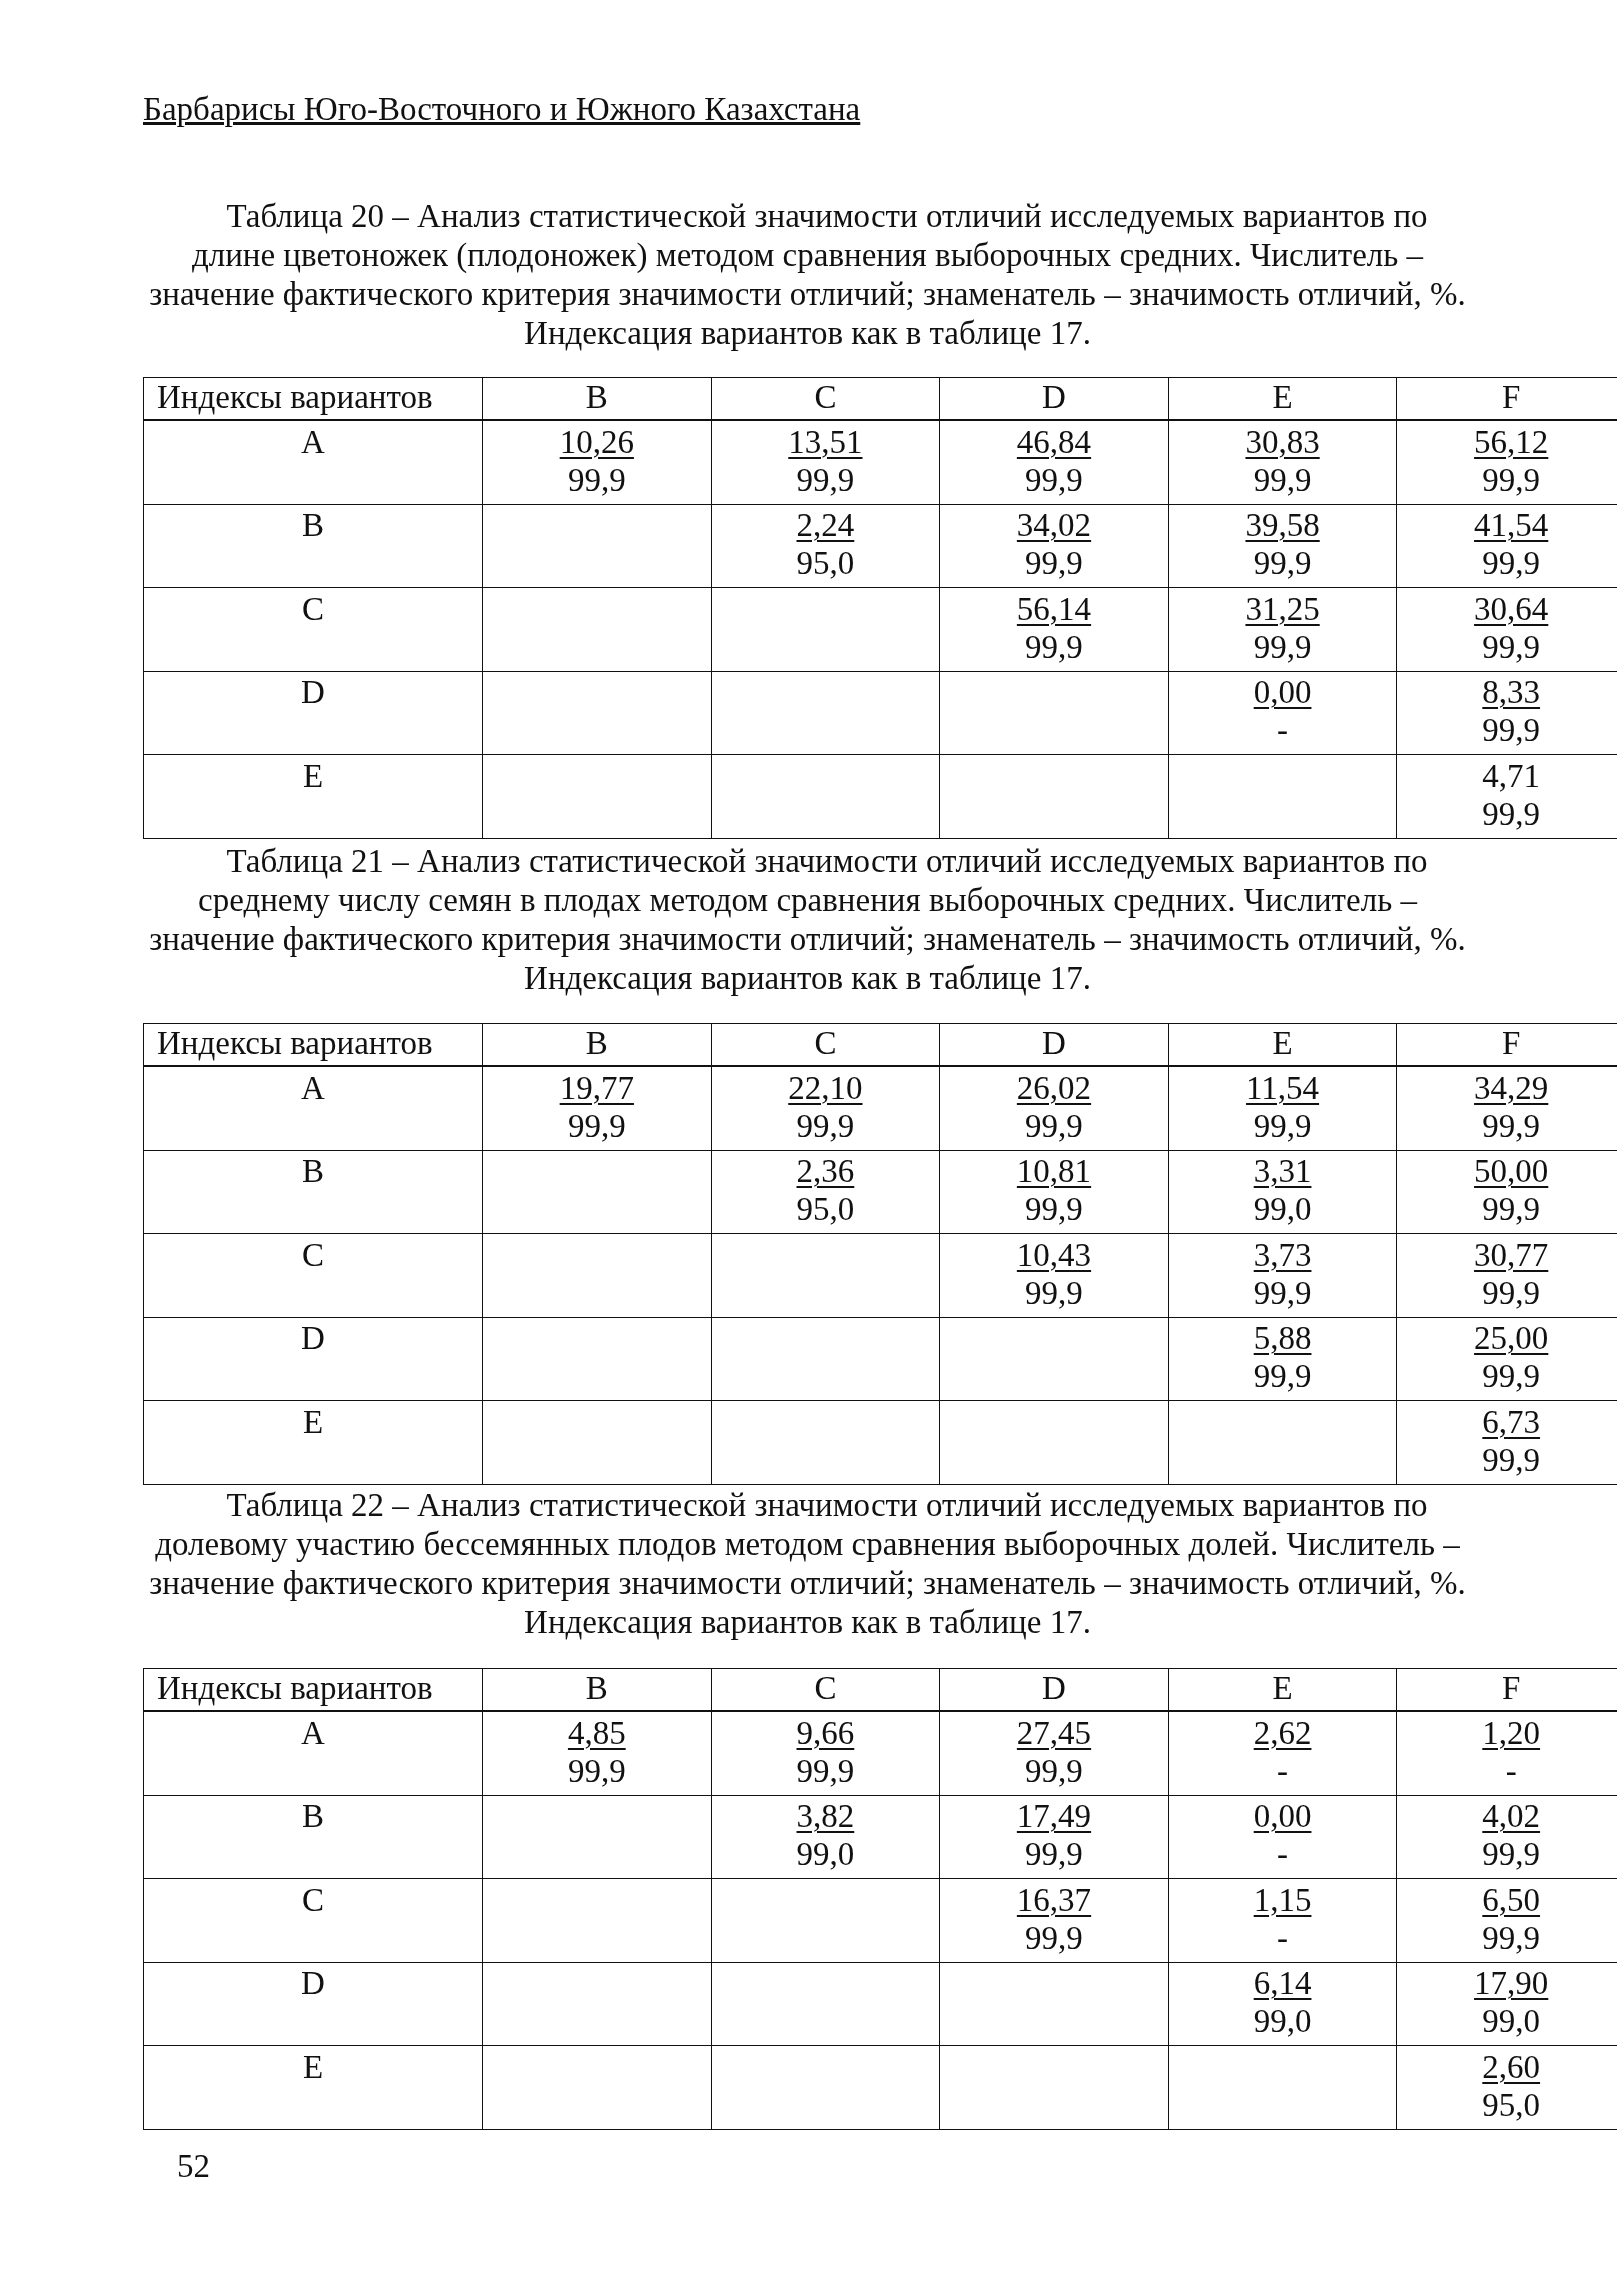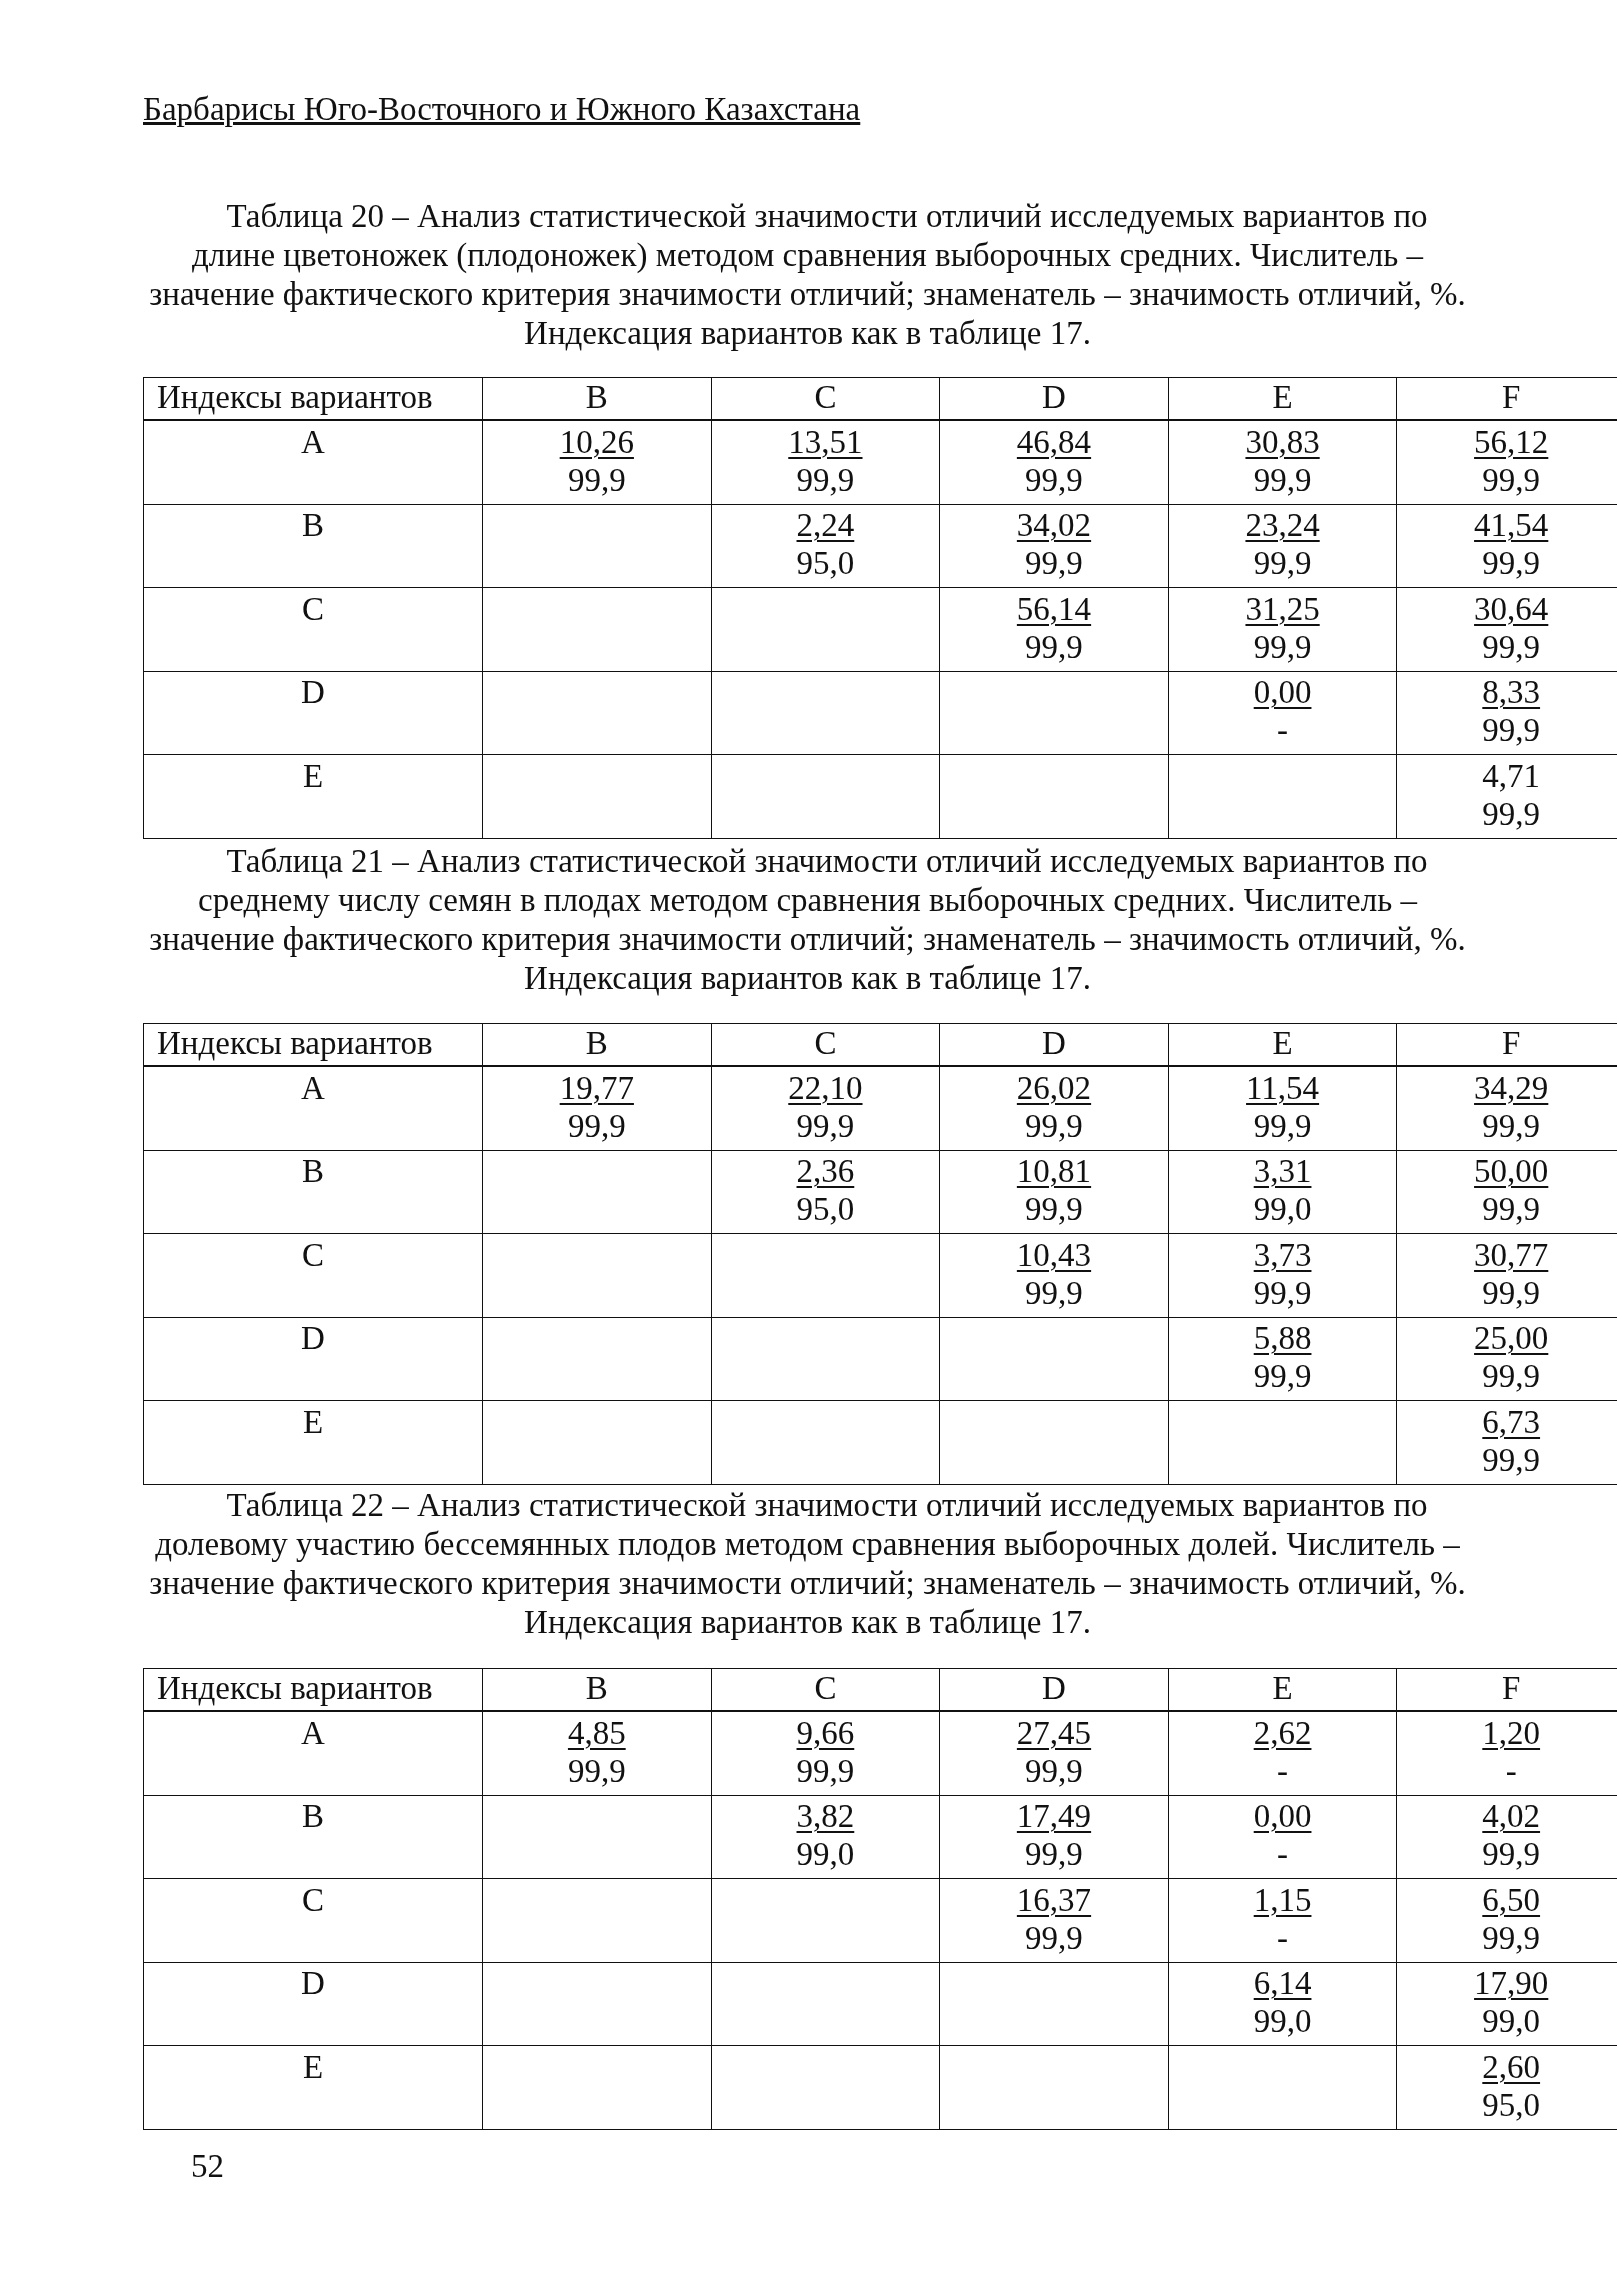--- a/index.html
+++ b/index.html
@@ -14,21 +14,21 @@
   .t20 { top:377px; } .t21 { top:1023px; } .t22 { top:1668px; }
   table.sig th, table.sig td { border:1.6px solid #111; text-align:center; vertical-align:top; padding:0 3.2px; }
   table.sig th { font-weight:normal; height:41px; }
   table.sig th.first { text-align:left; padding-left:13px; white-space:nowrap; }
   table.sig tr.datarow td { height:81px; padding-top:1.6px; }
   table.sig tr.datarow:first-child td { border-top-width:2.4px; }
   col.c0 { width:339px; }
   .num { display:block; }
   .num.u { text-decoration:underline; text-underline-offset:4px; text-decoration-thickness:1.6px; }
   .den { display:block; }
-  .page-number { position:absolute; left:191px; top:2147px; font-size:33px; line-height:39px; }
+  .page-number { position:absolute; left:177px; top:2147px; font-size:33px; line-height:39px; }
 </style>
 </head>
 <body>
 
 <div class="running-head">Барбарисы Юго-Восточного и Южного Казахстана</div>
 
 <div class="caption cap20">
     <p>Таблица 20 – Анализ статистической значимости отличий исследуемых вариантов по длине цветоножек (плодоножек) методом сравнения выборочных средних. Числитель – значение фактического критерия значимости отличий; знаменатель – значимость отличий, %. Индексация вариантов как в таблице 17.</p>
   </div>
 <table class="sig t20">
@@ -79,21 +79,21 @@
         <td></td>
         <td>
           <span class="num u">2,24</span>
           <span class="den">95,0</span>
         </td>
         <td>
           <span class="num u">34,02</span>
           <span class="den">99,9</span>
         </td>
         <td>
-          <span class="num u">23,24</span>
+          <span class="num u">39,58</span>
           <span class="den">99,9</span>
         </td>
         <td>
           <span class="num u">41,54</span>
           <span class="den">99,9</span>
         </td>
       </tr>
       <tr class="datarow">
         <td>C</td>
         <td></td>

